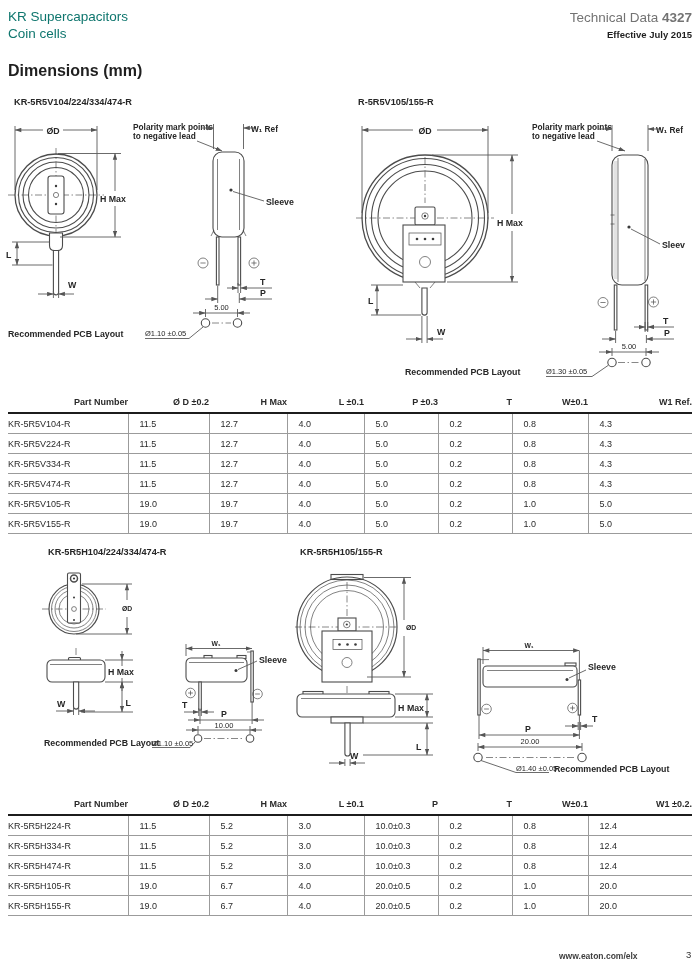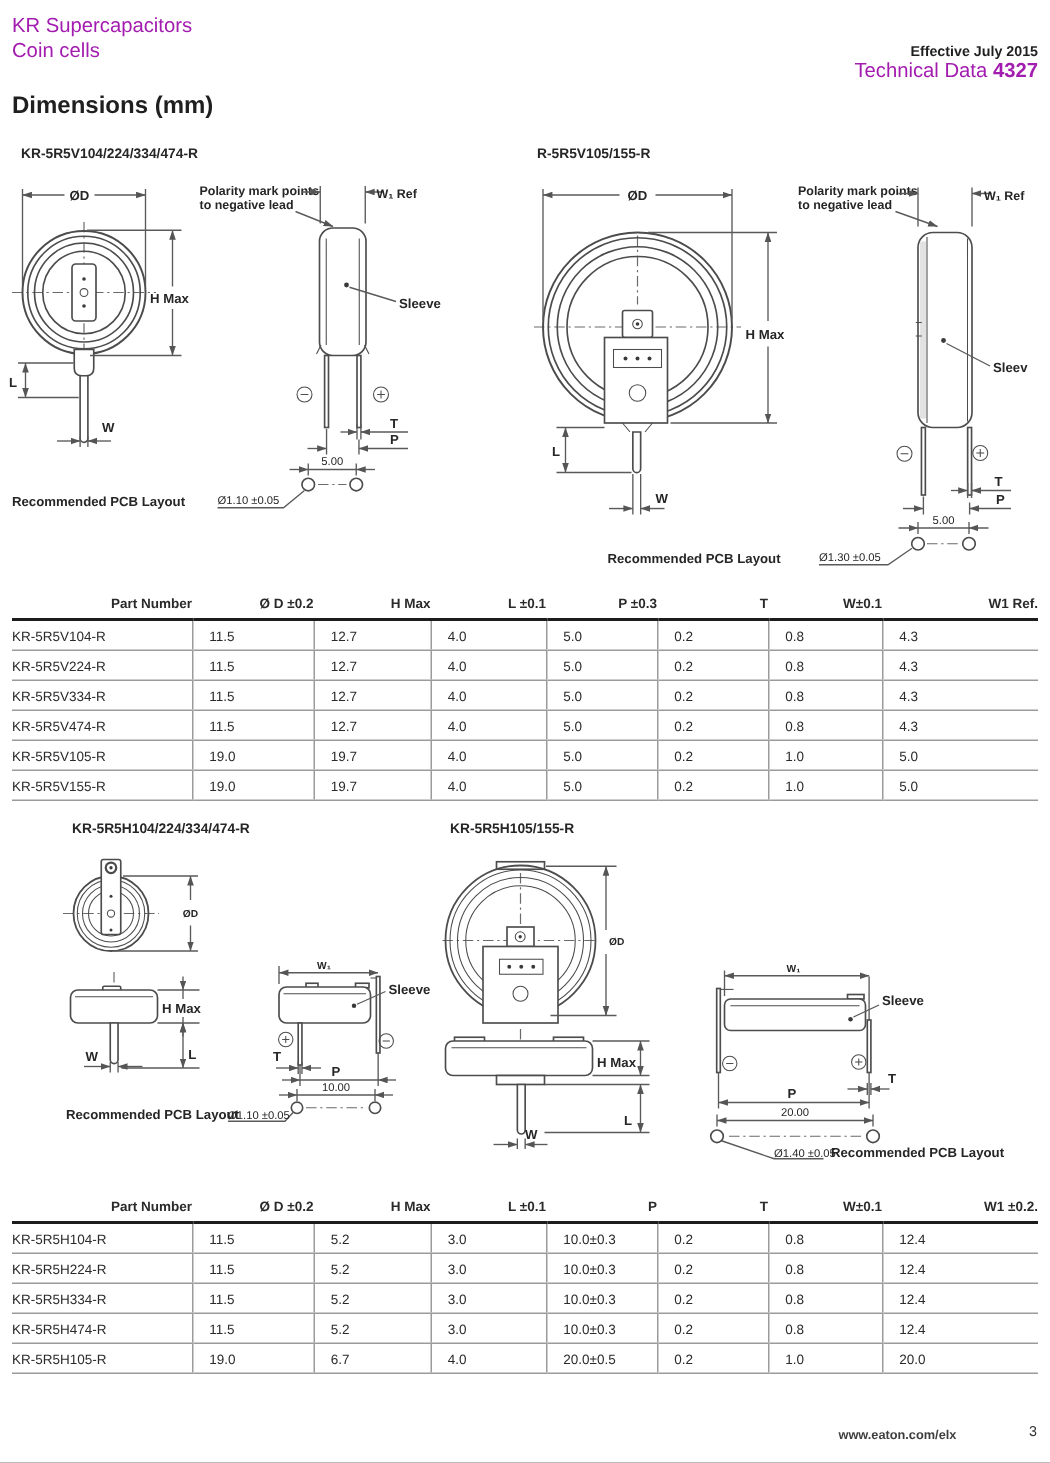--- a/index.html
+++ b/index.html
@@ -1,20 +1,20 @@
 <!DOCTYPE html>
 <html><head>
 <meta charset="utf-8">
 <style>
   html,body{margin:0;padding:0;background:#888;}
   .page{position:relative;width:700px;height:975px;background:#fff;overflow:hidden;
         font-family:"Liberation Sans","DejaVu Sans",sans-serif;color:#222;}
   .abs{position:absolute;}
-  .h-title{font-size:13.5px;color:#a21caf;}
-  .h-right{right:8px;text-align:center;font-size:13.5px;color:#a21caf;margin-top:29px;}
+  .h-title{font-size:13.5px;color:#0f766e;}
+  .h-right{right:8px;text-align:center;font-size:13.5px;color:#737373;}
   .h-right .num{font-weight:bold;}
   .h-eff{right:8px;text-align:right;font-size:9.5px;font-weight:bold;color:#1f1f1f;}
   .sec-title{font-size:16px;font-weight:bold;color:#1f1f1f;}
   
   table.spec{border-collapse:collapse;table-layout:fixed;width:684px;font-size:9px;color:#2a2a2a;}
   table.spec thead th{text-align:right;font-weight:bold;font-size:9px;vertical-align:bottom;
       padding:0 0 5px 11px;border-bottom:2px solid #1c1c1c;}
   table.spec thead th:first-child{padding-left:0;}
   table.spec tbody td{height:19px;vertical-align:middle;padding:0 0 0 11px;
       border-bottom:1px solid #9b9b9b;border-left:1px solid #9b9b9b;}
@@ -629,30 +629,20 @@
           <th>H Max</th>
           <th>L ±0.1</th>
           <th>P</th>
           <th>T</th>
           <th>W±0.1</th>
           <th>W1 ±0.2.</th>
         </tr>
       </thead>
       <tbody>
         <tr>
-          <td>KR-5R5H104-R</td>
-          <td>11.5</td>
-          <td>5.2</td>
-          <td>3.0</td>
-          <td>10.0±0.3</td>
-          <td>0.2</td>
-          <td>0.8</td>
-          <td>12.4</td>
-        </tr>
-        <tr>
           <td>KR-5R5H224-R</td>
           <td>11.5</td>
           <td>5.2</td>
           <td>3.0</td>
           <td>10.0±0.3</td>
           <td>0.2</td>
           <td>0.8</td>
           <td>12.4</td>
         </tr>
         <tr>
@@ -678,19 +668,29 @@
         <tr>
           <td>KR-5R5H105-R</td>
           <td>19.0</td>
           <td>6.7</td>
           <td>4.0</td>
           <td>20.0±0.5</td>
           <td>0.2</td>
           <td>1.0</td>
           <td>20.0</td>
         </tr>
+        <tr>
+          <td>KR-5R5H155-R</td>
+          <td>19.0</td>
+          <td>6.7</td>
+          <td>4.0</td>
+          <td>20.0±0.5</td>
+          <td>0.2</td>
+          <td>1.0</td>
+          <td>20.0</td>
+        </tr>
       </tbody>
     </table>
 
   <div class="abs footer-url" style="left:559px;top:951px">www.eaton.com/elx</div>
   <div class="abs footer-page" style="left:686px;top:949px">3</div>
 
 </div>
 
 </body></html>

